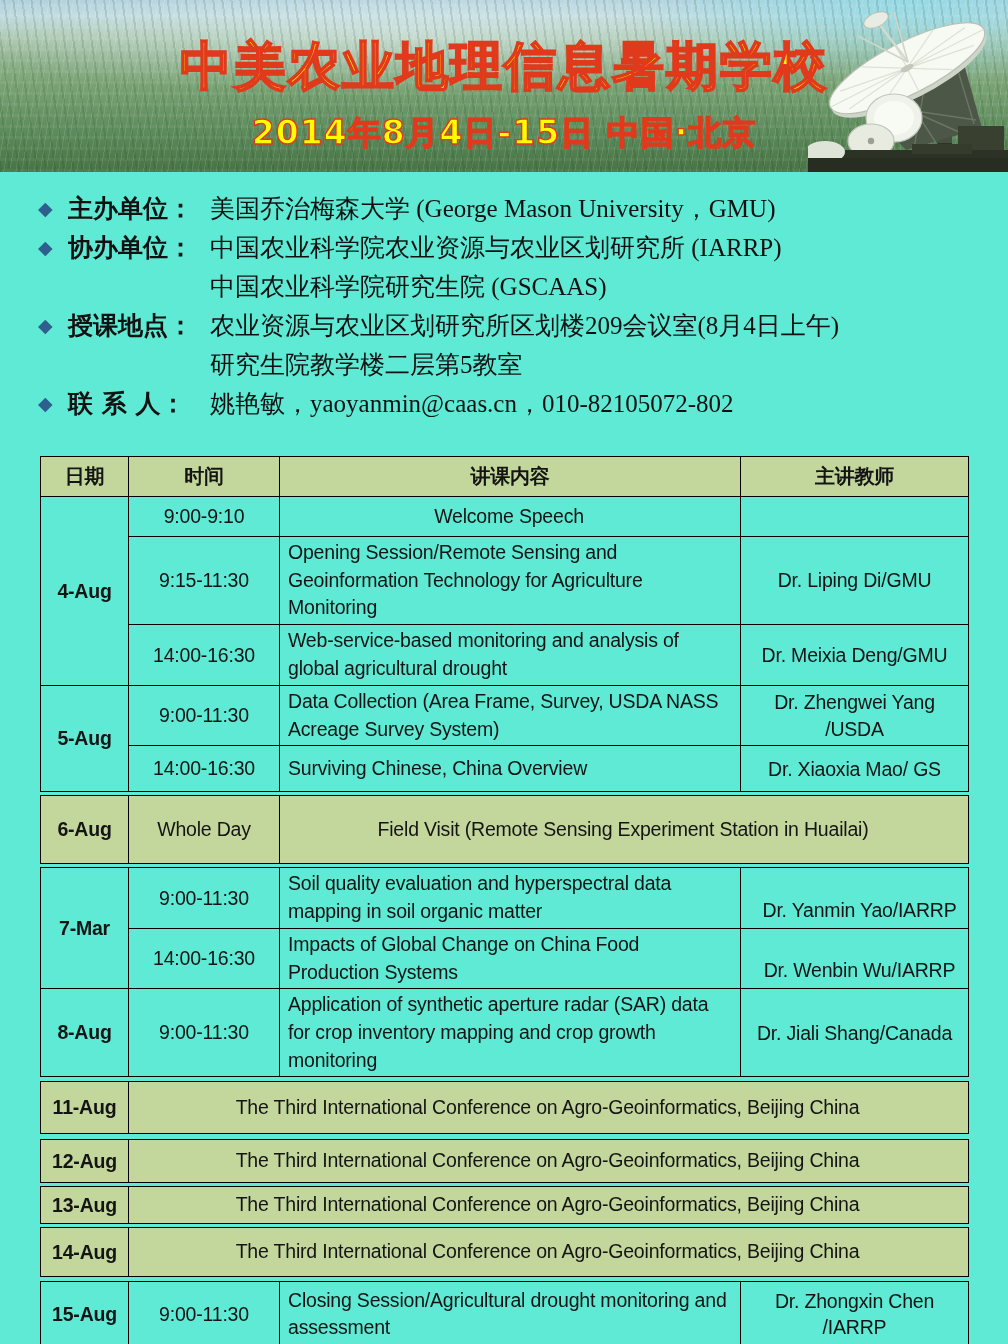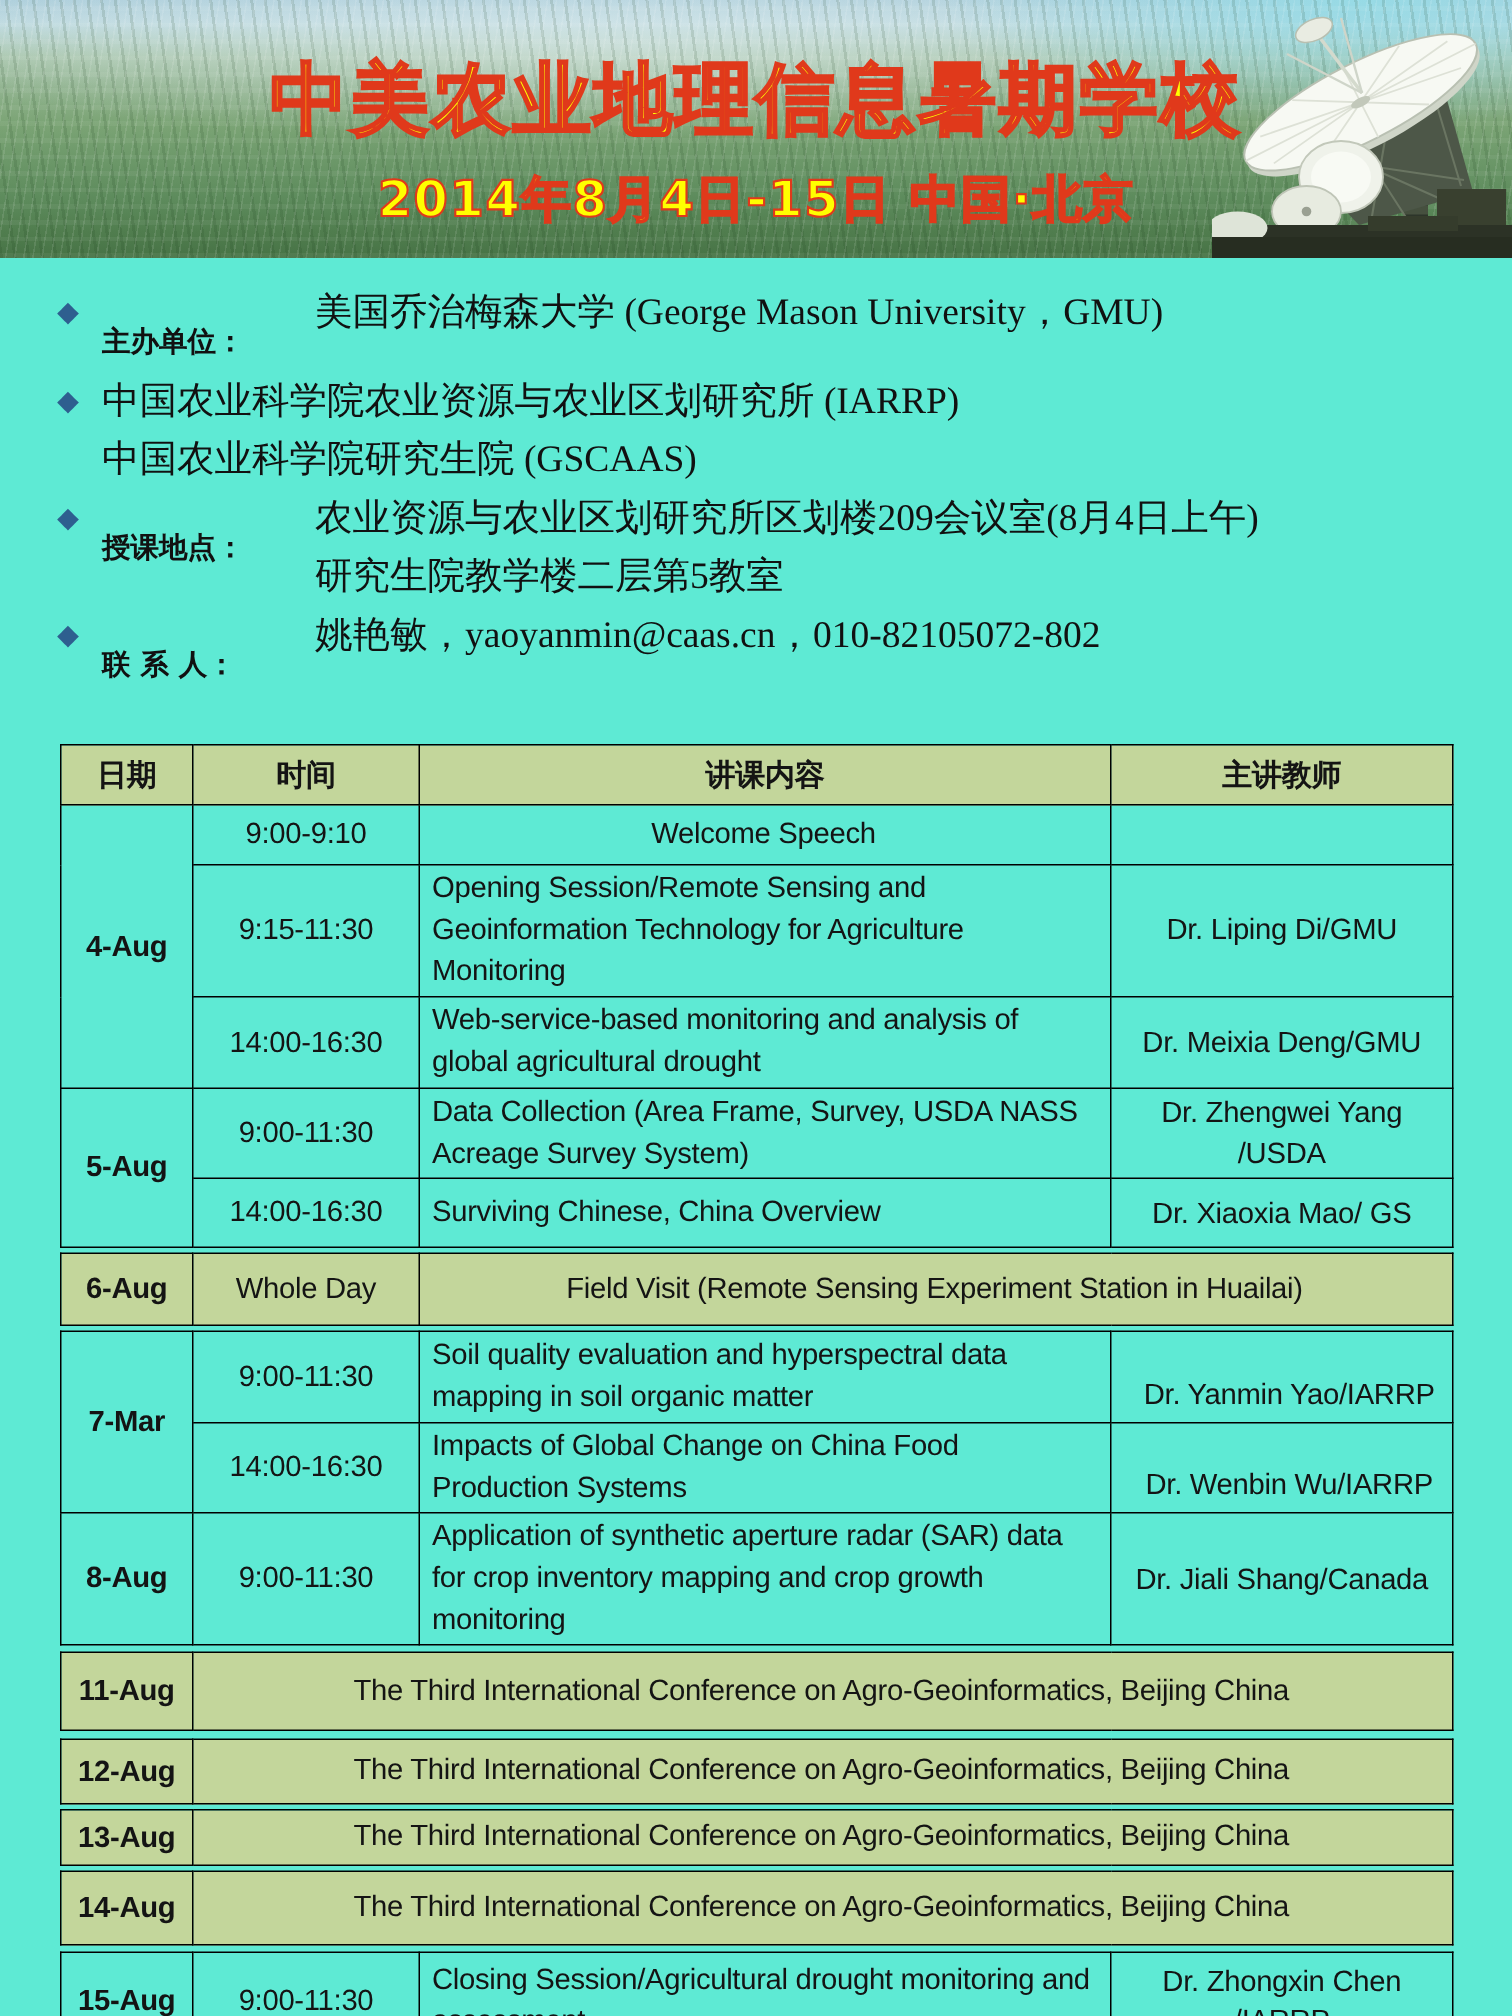--- a/index.html
+++ b/index.html
@@ -44,21 +44,21 @@
   .dish { position:absolute; right:0; top:0; z-index:2; }
 
   
   .info { padding:17px 0 0 38px; }
   .info-item { display:flex; align-items:flex-start; }
   .info-bullet {
     width:30px; flex:0 0 30px; color:#2e5f8f; font-size:19px; line-height:39px;
   }
   .info-label {
     width:142px; flex:0 0 142px; font-weight:bold; line-height:39px;
-    font-size:19px; font-family:"DejaVu Sans", sans-serif; white-space:nowrap;margin-top:20px;
+    font-size:25px; font-family:"DejaVu Sans", sans-serif; white-space:nowrap;
   }
   .info-content {
     font-family:"Liberation Serif", serif; font-size:25px; line-height:39px;
   }
 
   
   .schedule { margin:33px 40px 0 40px; width:928px; }
   table.sched {
     width:928px; table-layout:fixed; border-collapse:collapse;
     font-size:19.5px; color:#141414; letter-spacing:-0.2px;
@@ -76,21 +76,21 @@
   td.date { text-align:center; font-weight:bold; }
   td.time { text-align:center; }
   td.content { text-align:left; line-height:1.42; padding-left:12px; padding-right:10px; }
   td.content.center { text-align:center; padding-left:6px; }
   td.lect { text-align:center; white-space:pre-line; line-height:1.35; }
   td.lect.vbottom { vertical-align:bottom; padding-bottom:5px;padding-left:18px; }
   tr.green td { background:#c3d69b; }
 
   .mb3 { margin-bottom:3px;padding-left:48px; } .mb4 { margin-bottom:4px; } .mb5 { margin-bottom:5px; }
   tr.h40{height:40px} tr.h84{height:84px} tr.h61{height:61px} tr.h58{height:58px}
-  tr.h46{height:46px} tr.h54{height:48px} tr.h86{height:86px} tr.h65{height:65px}
+  tr.h46{height:46px} tr.h54{height:68px} tr.h86{height:86px} tr.h65{height:65px}
   tr.h45{height:52px} tr.h43{height:43px} tr.h37{height:37px} tr.h49{height:49px}
 </style>
 </head>
 <body>
 
 <div class="page">
 
   <div class="hero">
     <svg class="dish" width="200" height="172" viewBox="0 0 200 172">
       <rect x="128" y="88" width="16" height="72" fill="#46503f"></rect>
@@ -124,20 +124,21 @@
   <div class="info">
     <div class="info-item">
       <span class="info-bullet">◆</span>
       <span class="info-label">主办单位：</span>
       <div class="info-content">
         <div>美国乔治梅森大学 (George Mason University，GMU)</div>
       </div>
     </div>
     <div class="info-item">
       <span class="info-bullet">◆</span>
+      <span class="info-label">协办单位：</span>
       <div class="info-content">
         <div>中国农业科学院农业资源与农业区划研究所 (IARRP)</div>
         <div>中国农业科学院研究生院 (GSCAAS)</div>
       </div>
     </div>
     <div class="info-item">
       <span class="info-bullet">◆</span>
       <span class="info-label">授课地点：</span>
       <div class="info-content">
         <div>农业资源与农业区划研究所区划楼209会议室(8月4日上午)</div>

